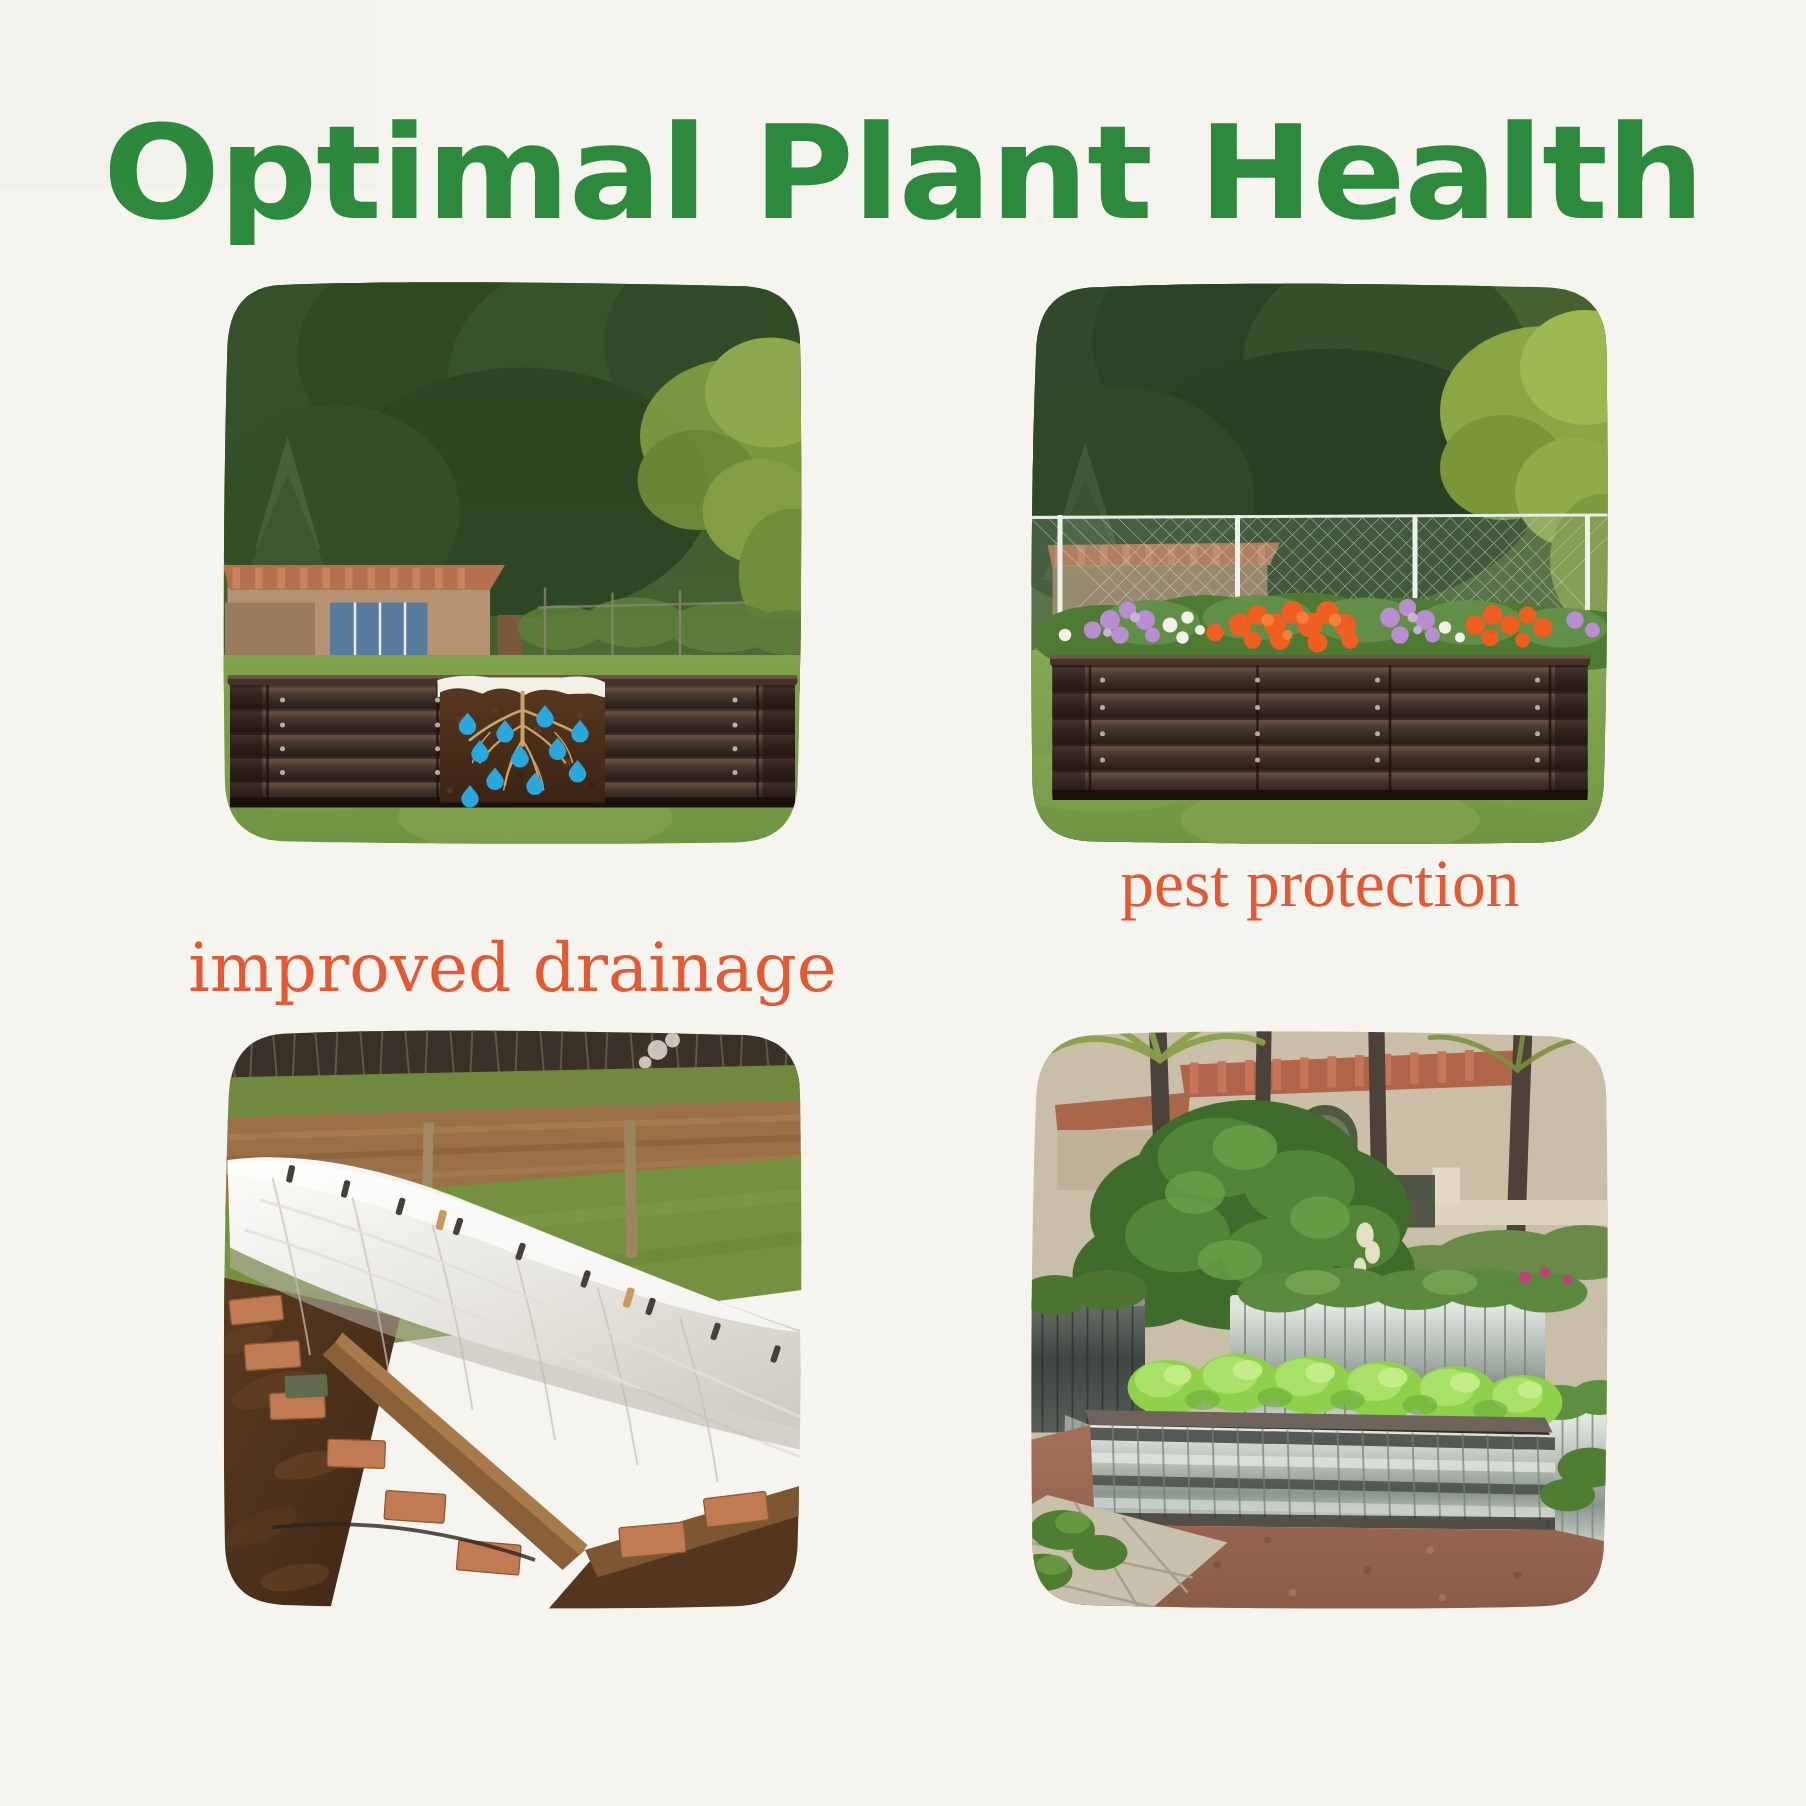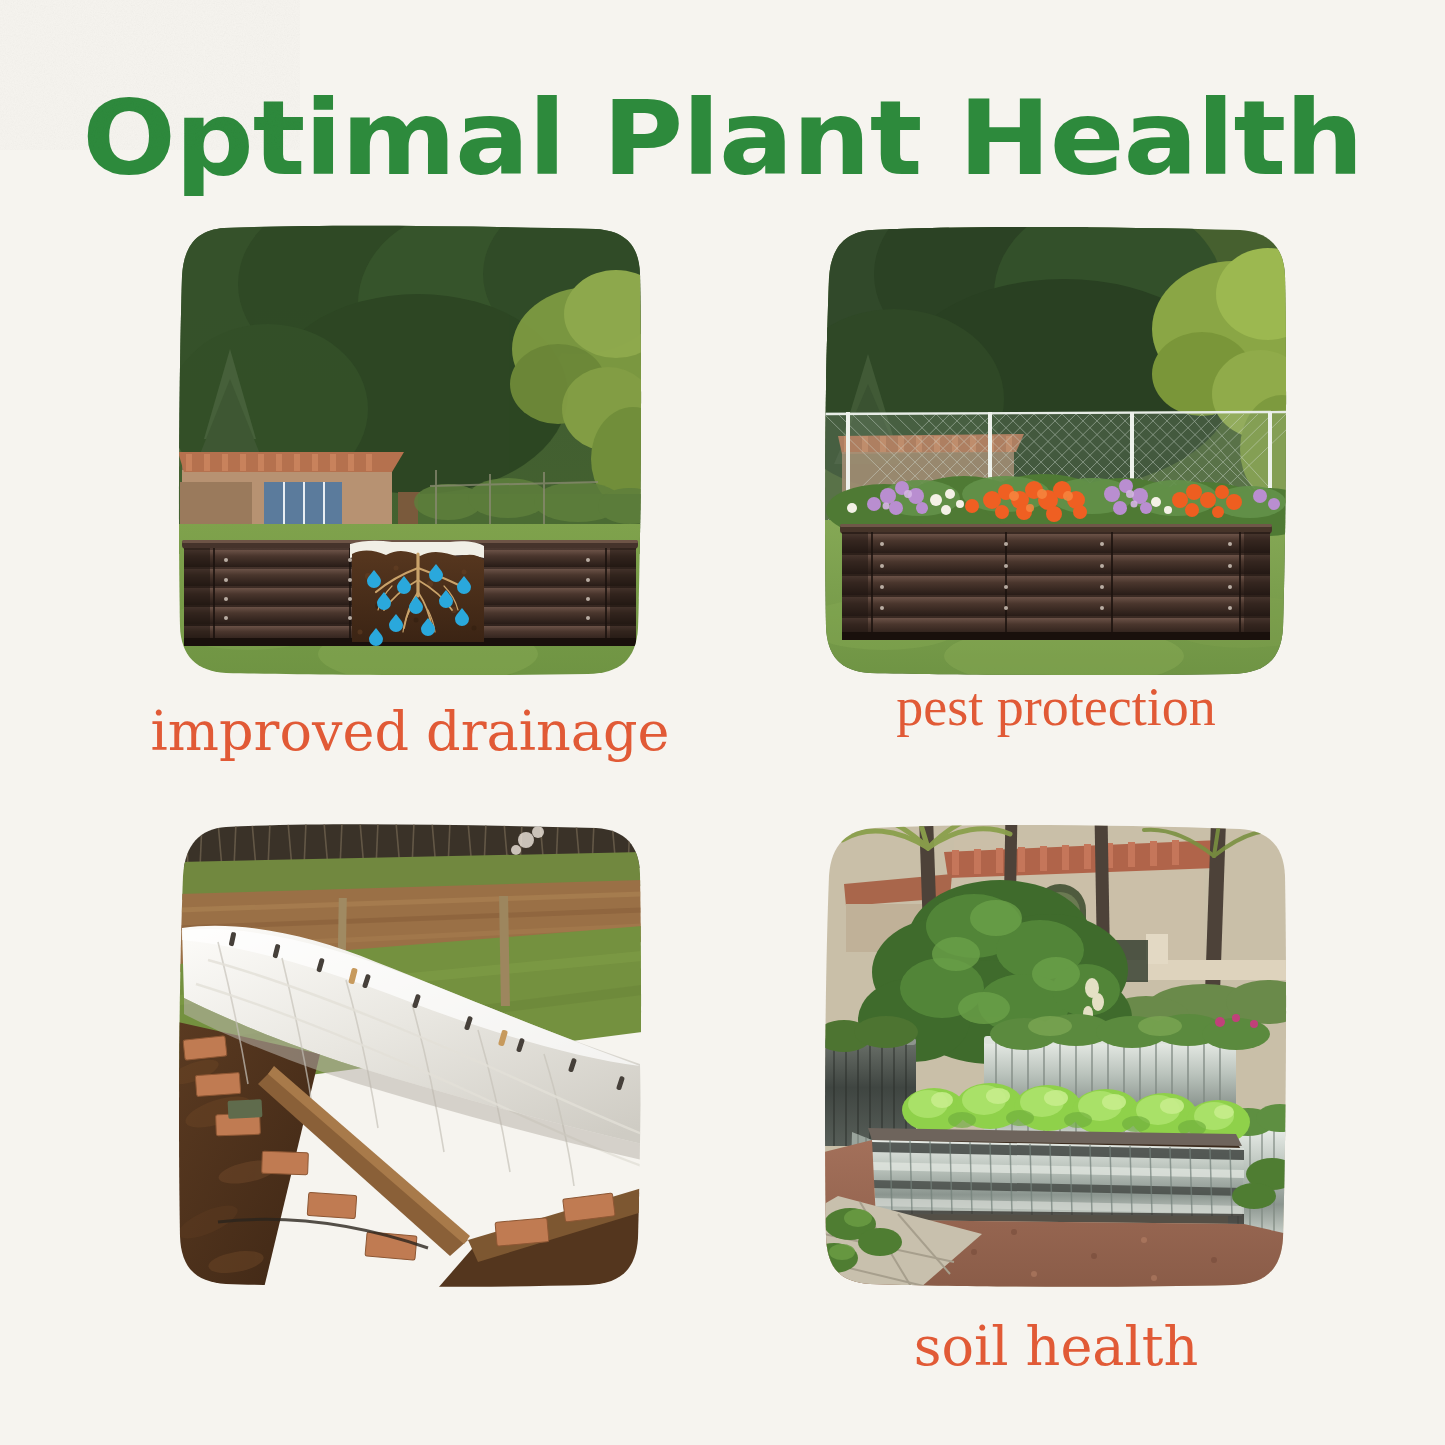--- a/index.html
+++ b/index.html
@@ -284,21 +284,21 @@
             <path d="M218,390 c4,5 7,8 7,11 a7,7 0 0 1 -14,0 c0,-3 3,-6 7,-11 Z"></path>
             <path d="M250,394 c4,5 7,8 7,11 a7,7 0 0 1 -14,0 c0,-3 3,-6 7,-11 Z"></path>
             <path d="M284,384 c4,5 7,8 7,11 a7,7 0 0 1 -14,0 c0,-3 3,-6 7,-11 Z"></path>
             <path d="M198,404 c4,5 7,8 7,11 a7,7 0 0 1 -14,0 c0,-3 3,-6 7,-11 Z"></path>
           </g>
         </g>
       </g>
     </svg>
   </div>
 
-  <div class="caption cap-tl" style="color: rgb(225, 90, 54);">improved drainage</div>
+  <div class="caption cap-tl" style="color: rgb(225, 90, 54); margin-top: 43px;">improved drainage</div>
 
   <div class="cell cell-tr">
     <svg class="photo" viewBox="0 0 464 452" preserveAspectRatio="none">
       <defs>
         <clipPath id="clipTR">
           <path d="M48,6 C150,1 300,3 416,6 C446,8 460,24 461,52
                    C463,160 462,300 459,404 C457,436 441,449 409,450
                    C298,452 138,451 46,449 C16,447 3,432 2,402
                    C0,298 1,152 5,54 C7,22 22,8 48,6 Z"></path>
         </clipPath>
@@ -969,21 +969,20 @@
           <ellipse cx="18" cy="430" rx="13" ry="8"></ellipse>
         </g>
         <g fill="#4f7d32">
           <ellipse cx="448" cy="352" rx="26" ry="16"></ellipse>
           <ellipse cx="430" cy="374" rx="22" ry="13"></ellipse>
         </g>
       </g>
     </svg>
   </div>
 
-  <div class="caption cap-br" style="color: rgb(225, 90, 54);">soil health</div>
 
   <svg id="grain">
     <filter id="noiseF">
       <feTurbulence type="fractalNoise" baseFrequency="0.9" numOctaves="3" stitchTiles="stitch"></feTurbulence>
       <feColorMatrix type="saturate" values="0"></feColorMatrix>
       <feComponentTransfer>
           <feFuncA type="linear" slope="0.16"></feFuncA>
         </feComponentTransfer>
     </filter>
     <rect width="100%" height="100%" filter="url(#noiseF)"></rect>

